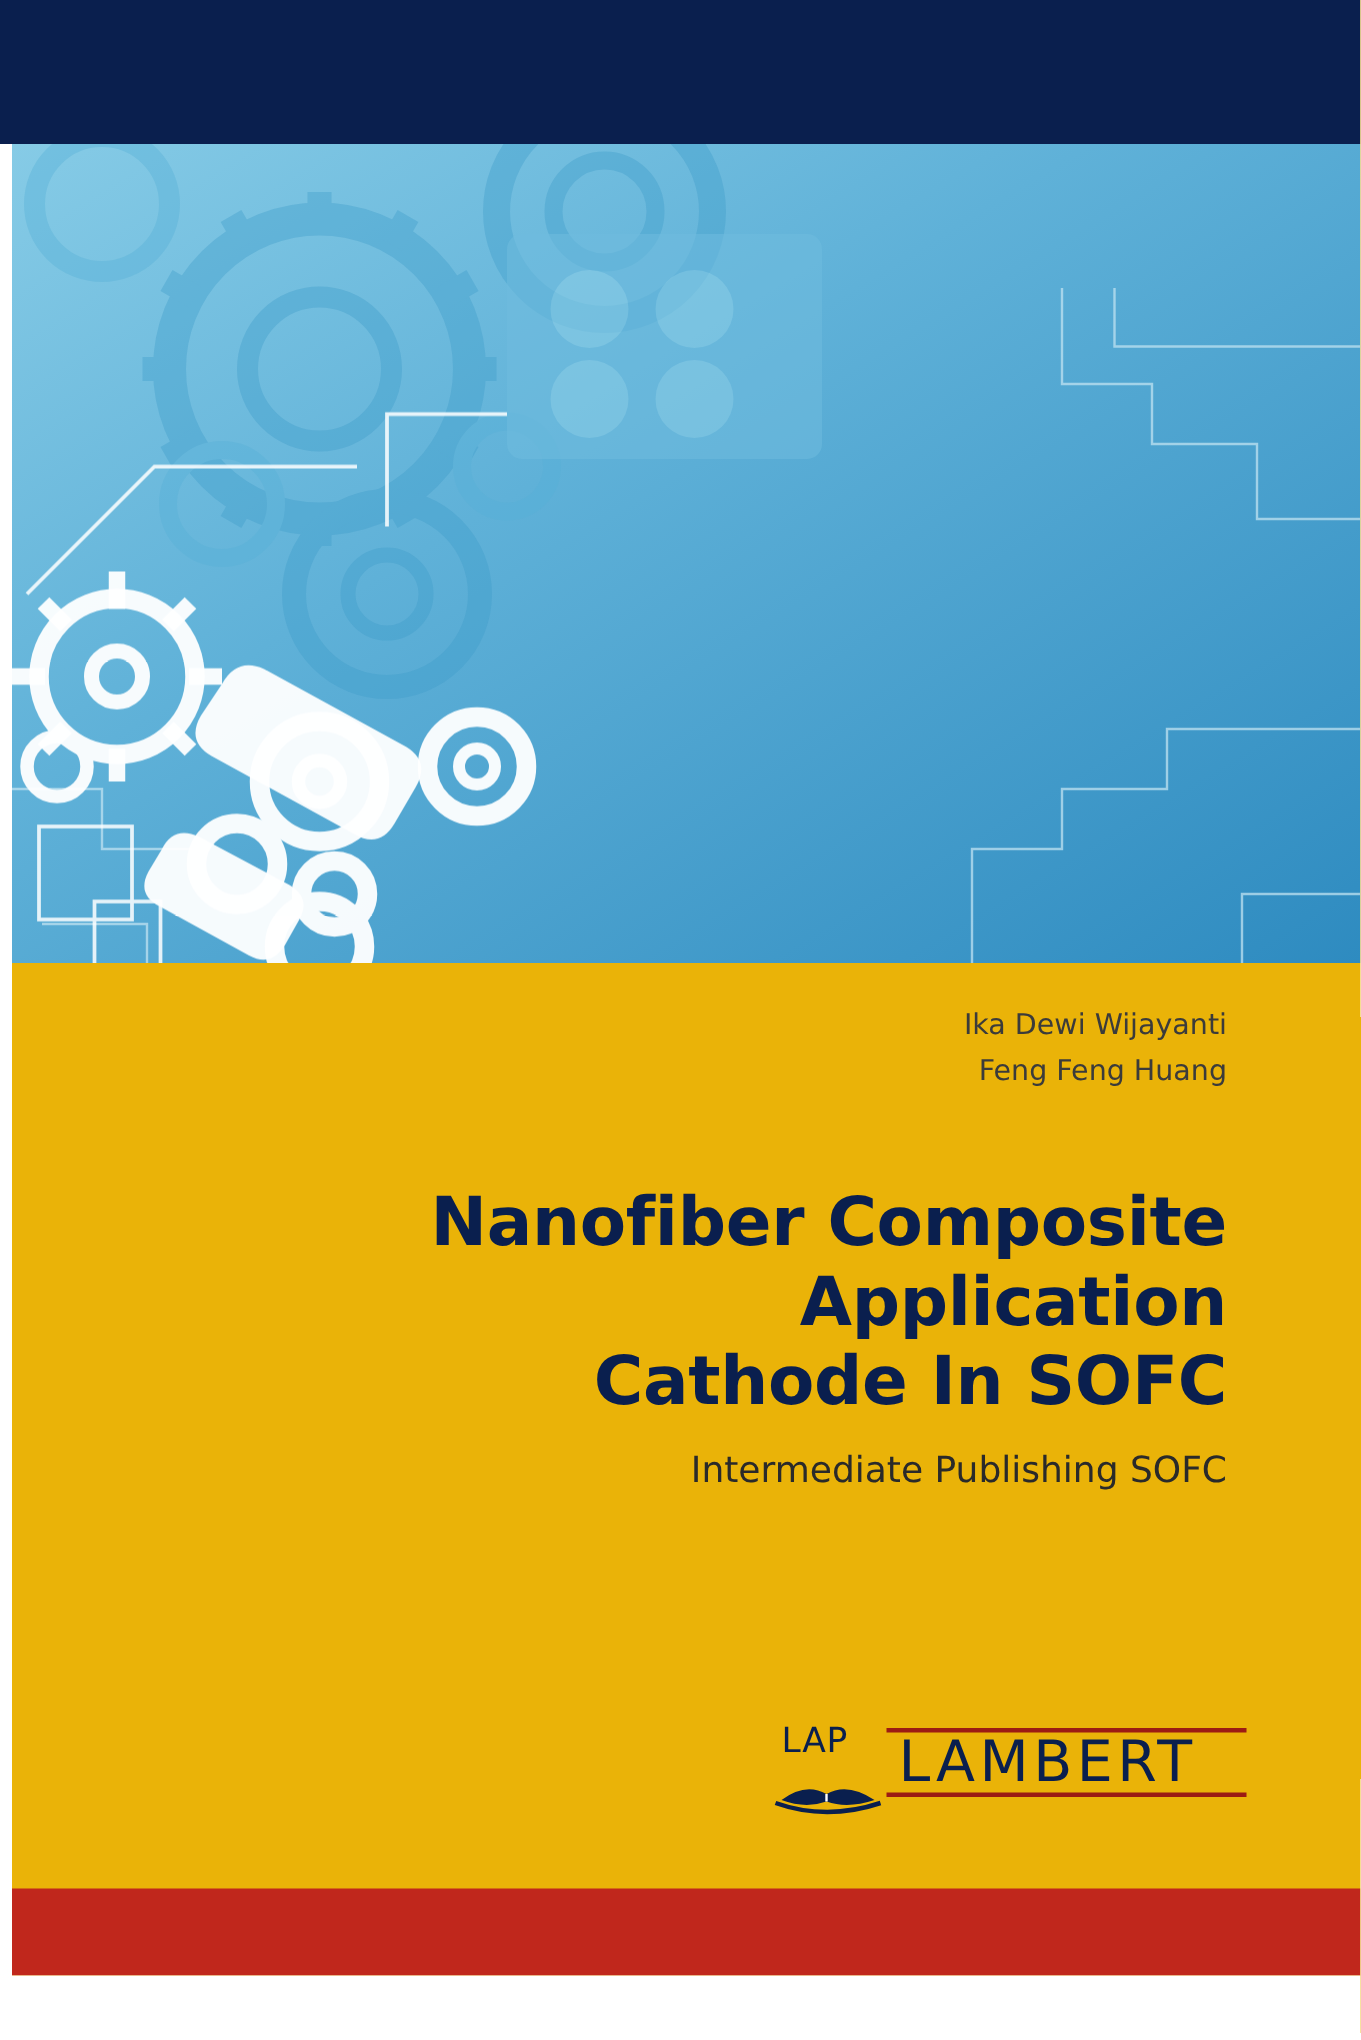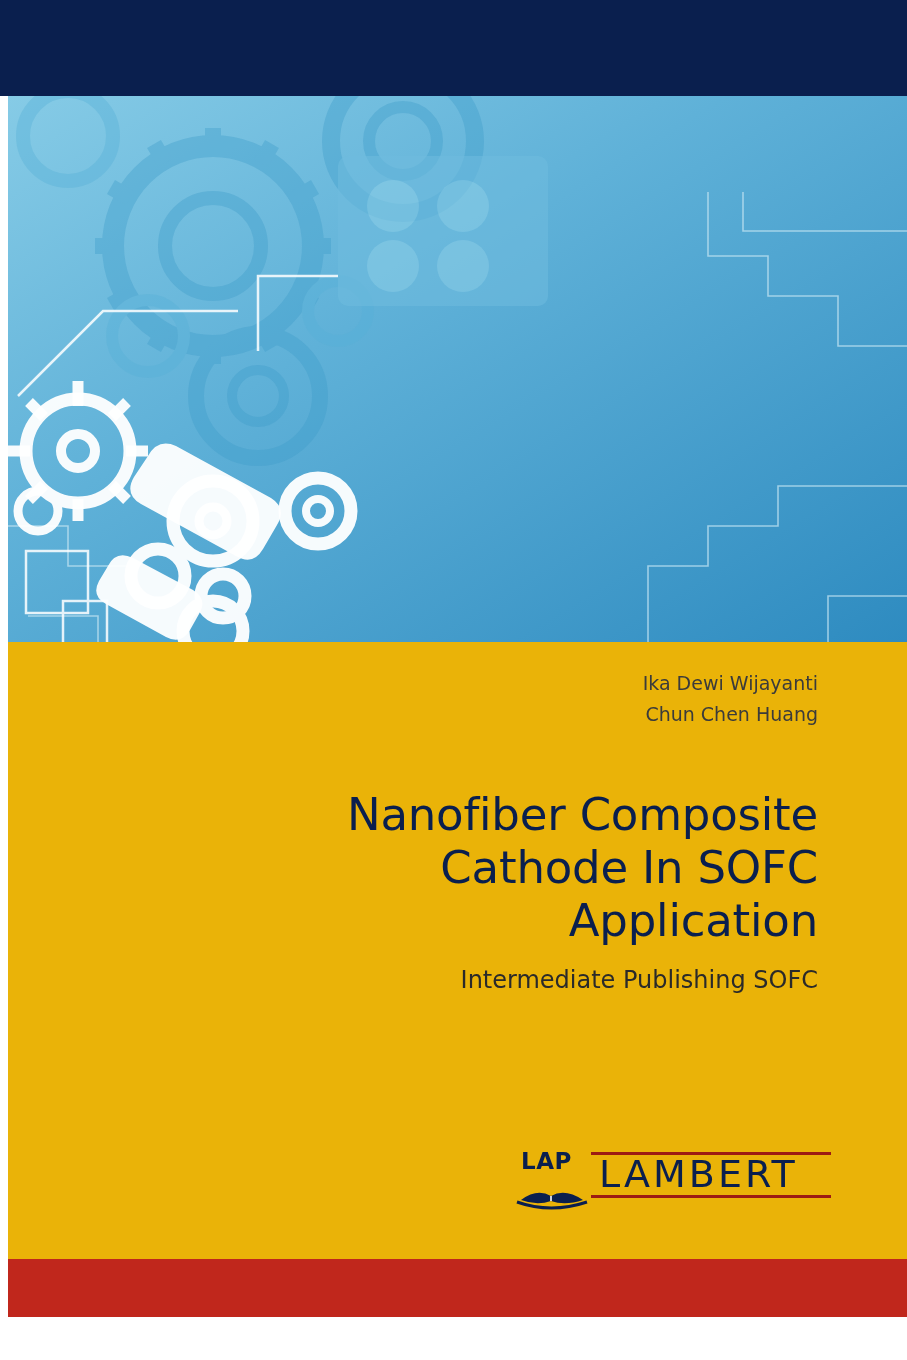--- a/index.html
+++ b/index.html
@@ -61,21 +61,21 @@
   }
   
   .title {
     position: absolute;
     right: 89px;
     top: 788px;
     width: 720px;
     text-align: right;
     color: #0a1f4e;
     font-size: 45px;
-    font-weight: normal;
+    font-weight: bold;
     line-height: 53px;
     letter-spacing: -0.2px;
   }
   
   .subtitle {
     position: absolute;
     right: 89px;
     top: 963px;
     width: 740px;
     text-align: right;
@@ -112,21 +112,21 @@
     left: 2px;
     top: 2px;
     width: 74px;
     height: 56px;
   }
   .logo-lap .lap-text {
     position: absolute;
     left: 6px;
     top: 0px;
     font-size: 23px;
-    font-weight: bold;
+    font-weight: normal;
     color: #0a1f4e;
     letter-spacing: 0.5px;
   }
   .lambert-word {
     position: absolute;
     left: 86px;
     top: 8px;
     font-size: 38px;
     font-weight: normal;
     color: #0a1f4e;
@@ -280,27 +280,27 @@
         <path d="M10 300 L95 215 L230 215"></path>
         <rect x="18" y="455" width="62" height="62"></rect>
         <rect x="55" y="505" width="44" height="44"></rect>
         <path d="M250 255 L250 180 L330 180"></path>
       </g>
     </svg>
   </div>
 
   <div class="authors">
     <div class="author">Ika Dewi Wijayanti</div>
-    <div class="author">Chun Chen Huang</div>
+    <div class="author">Feng Feng Huang</div>
   </div>
 
   <div class="title">
     <div>Nanofiber Composite</div>
+    <div>Application</div>
     <div>Cathode In SOFC</div>
-    <div>Application</div>
   </div>
 
   <div class="subtitle">
     <div>Intermediate Publishing SOFC</div>
   </div>
 
   <div class="logo-block">
     <div class="logo-rule-top"></div>
     <div class="logo-rule-bottom"></div>
     <div class="logo-lap">

